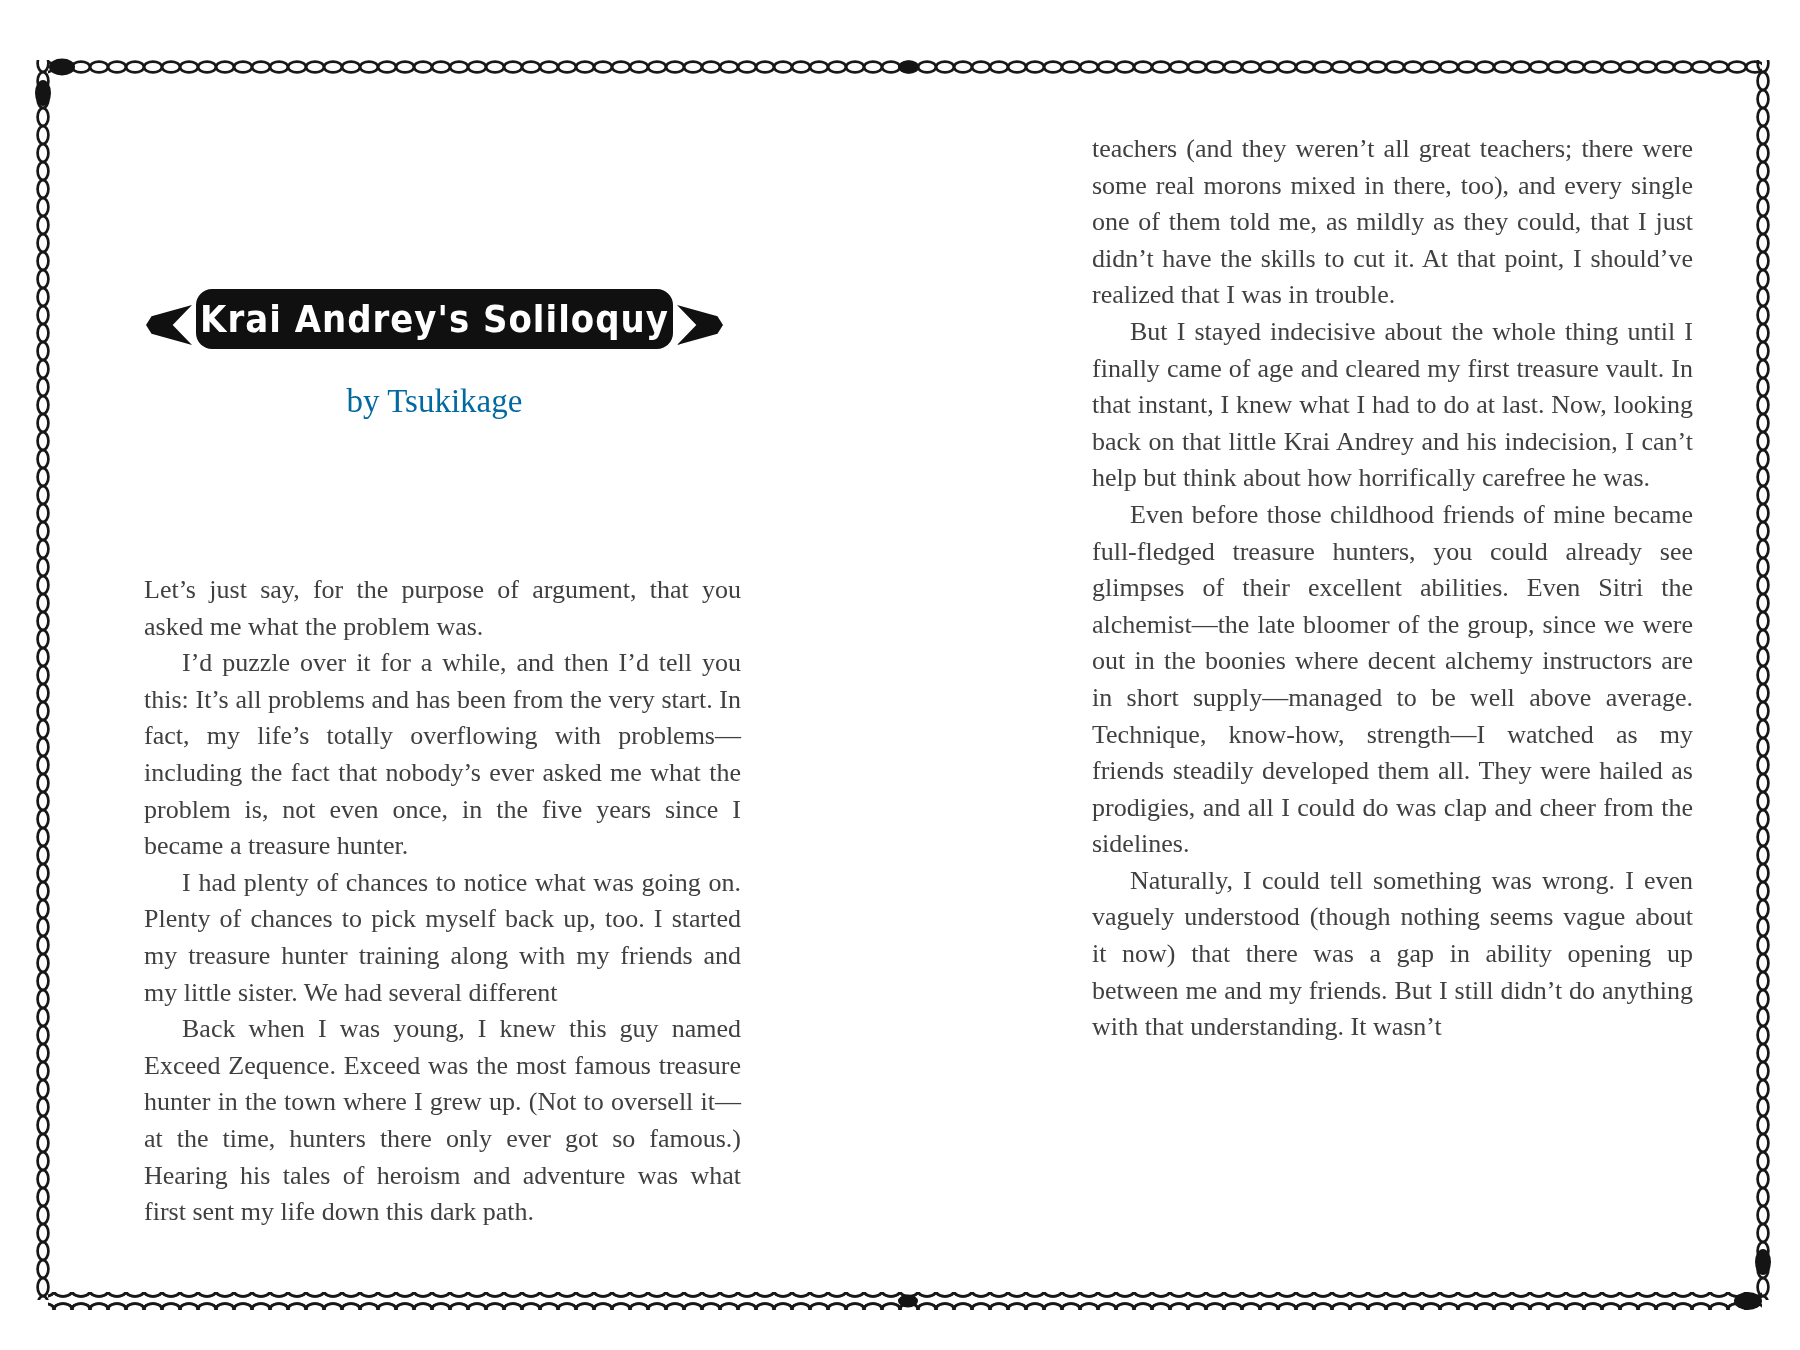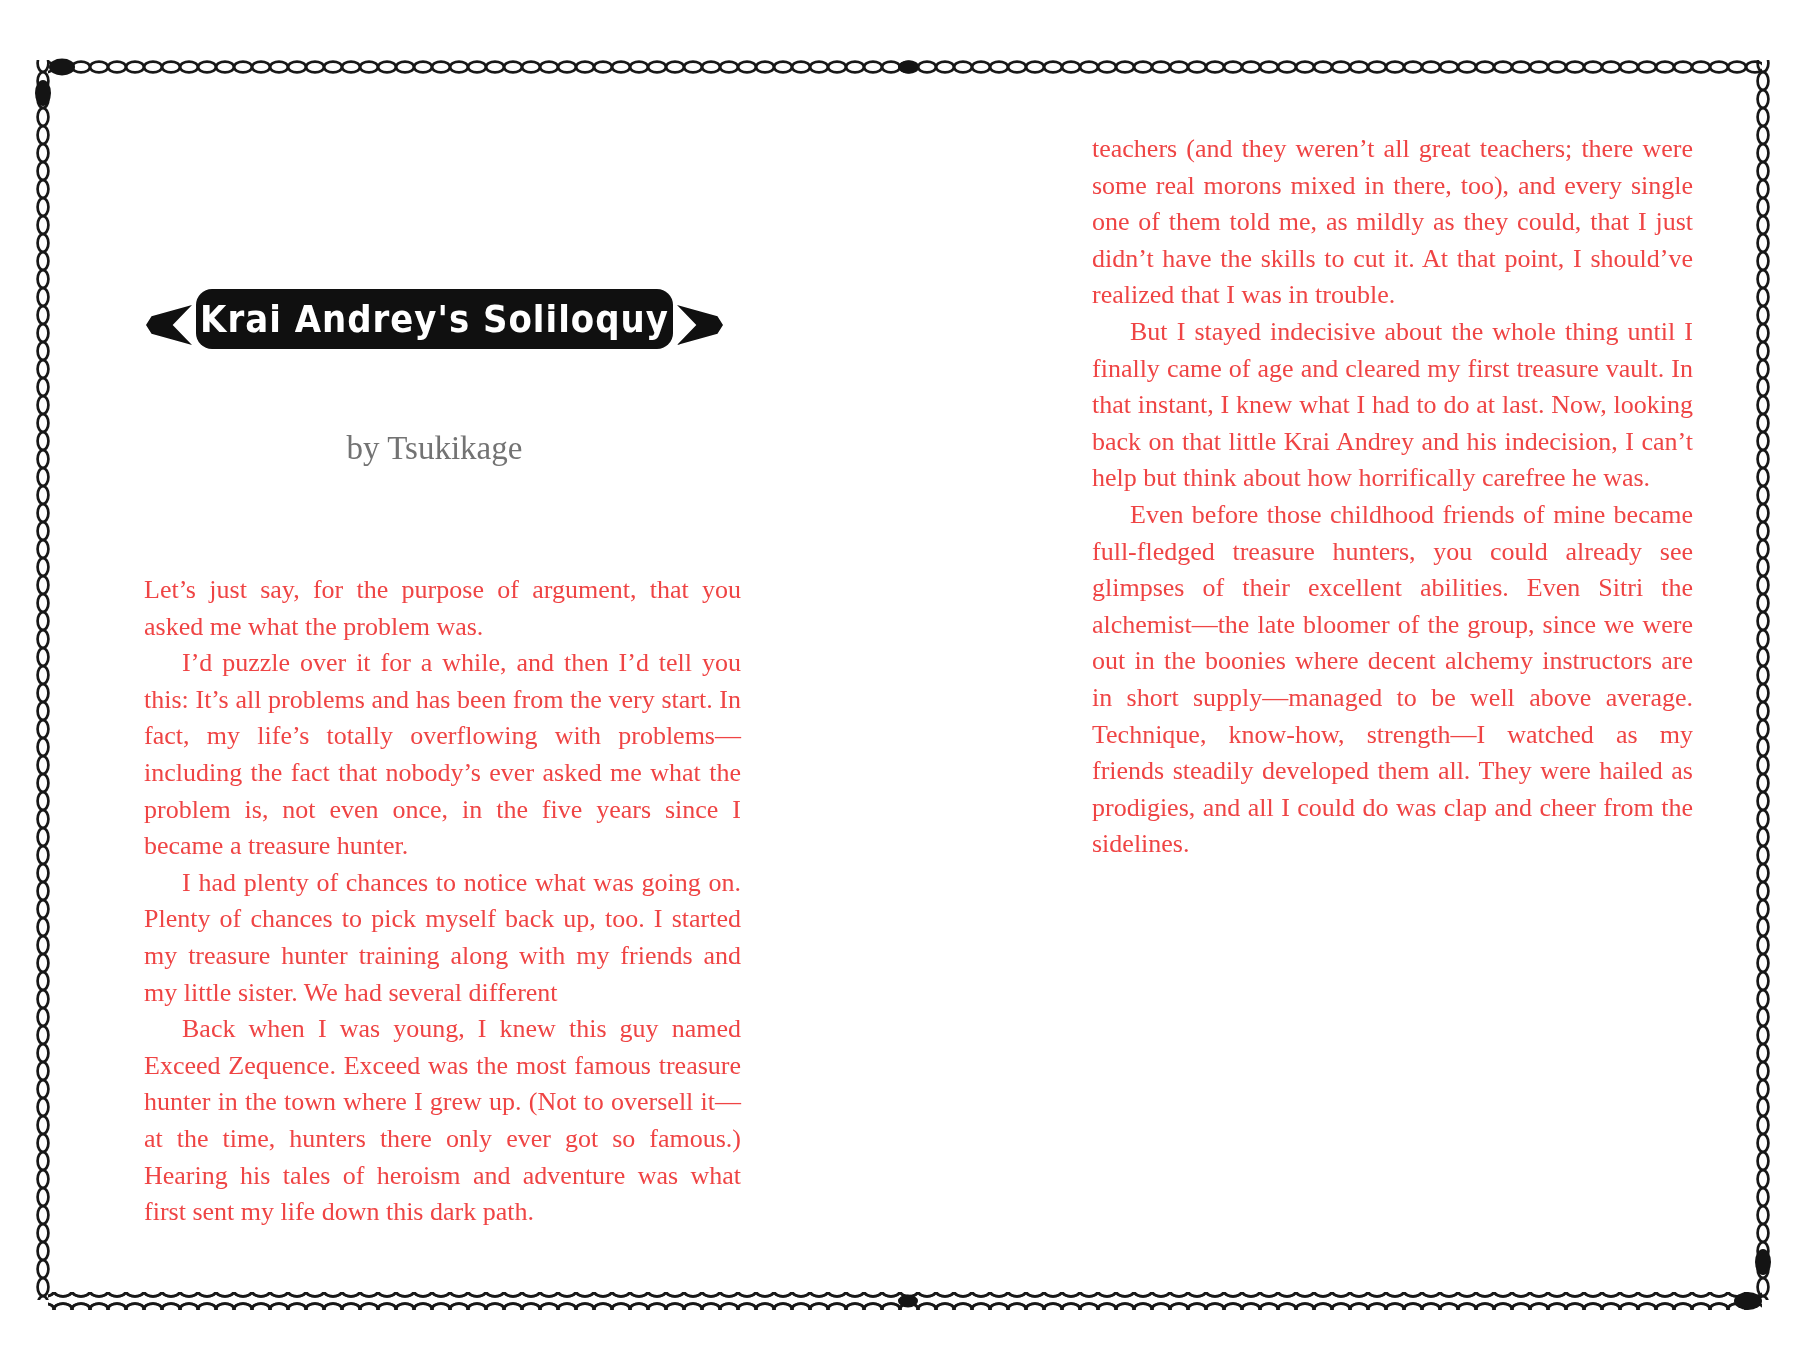--- a/index.html
+++ b/index.html
@@ -55,29 +55,28 @@
     left: 677px;
     clip-path: polygon(0% 0%, 88% 28%, 100% 50%, 88% 72%, 0% 100%, 42% 50%);
   }
 
   .byline {
     position: absolute;
     left: 136px; top: 383px;
     width: 597px;
     text-align: center;
     font-size: 33px;
-    color: #737373;
-    margin-top: 47px;
+    color: #0369a1;
   }
 
   .col {
     position: absolute;
     font-size: 26px;
     line-height: 36.6px;
-    color: #ef4444;
+    color: #404040;
     text-align: justify;
   }
   .col p { text-indent: 38px; }
   .col p.no-indent { text-indent: 0; }
   .col-left  { left: 144px;  top: 572px; width: 597px; }
   .col-right { left: 1092px; top: 131px; width: 601px; }
 </style>
 </head>
 <body>
 
@@ -127,15 +126,16 @@
     <p class="no-indent">Let’s just say, for the purpose of argument, that you asked me what the problem was.</p>
     <p>I’d puzzle over it for a while, and then I’d tell you this: It’s all problems and has been from the very start. In fact, my life’s totally overflowing with problems—including the fact that nobody’s ever asked me what the problem is, not even once, in the five years since I became a treasure hunter.</p>
     <p>I had plenty of chances to notice what was going on. Plenty of chances to pick myself back up, too. I started my treasure hunter training along with my friends and my little sister. We had several different</p>
     <p>Back when I was young, I knew this guy named Exceed Zequence. Exceed was the most famous treasure hunter in the town where I grew up. (Not to oversell it—at the time, hunters there only ever got so famous.) Hearing his tales of heroism and adventure was what first sent my life down this dark path.</p>
   </div>
 
   <div class="col col-right">
     <p class="no-indent">teachers (and they weren’t all great teachers; there were some real morons mixed in there, too), and every single one of them told me, as mildly as they could, that I just didn’t have the skills to cut it. At that point, I should’ve realized that I was in trouble.</p>
     <p>But I stayed indecisive about the whole thing until I finally came of age and cleared my first treasure vault. In that instant, I knew what I had to do at last. Now, looking back on that little Krai Andrey and his indecision, I can’t help but think about how horrifically carefree he was.</p>
     <p>Even before those childhood friends of mine became full-fledged treasure hunters, you could already see glimpses of their excellent abilities. Even Sitri the alchemist—the late bloomer of the group, since we were out in the boonies where decent alchemy instructors are in short supply—managed to be well above average. Technique, know-how, strength—I watched as my friends steadily developed them all. They were hailed as prodigies, and all I could do was clap and cheer from the sidelines.</p>
+    <p>Naturally, I could tell something was wrong. I even vaguely understood (though nothing seems vague about it now) that there was a gap in ability opening up between me and my friends. But I still didn’t do anything with that understanding. It wasn’t</p>
   </div>
 
 </div>
 
 </body></html>

